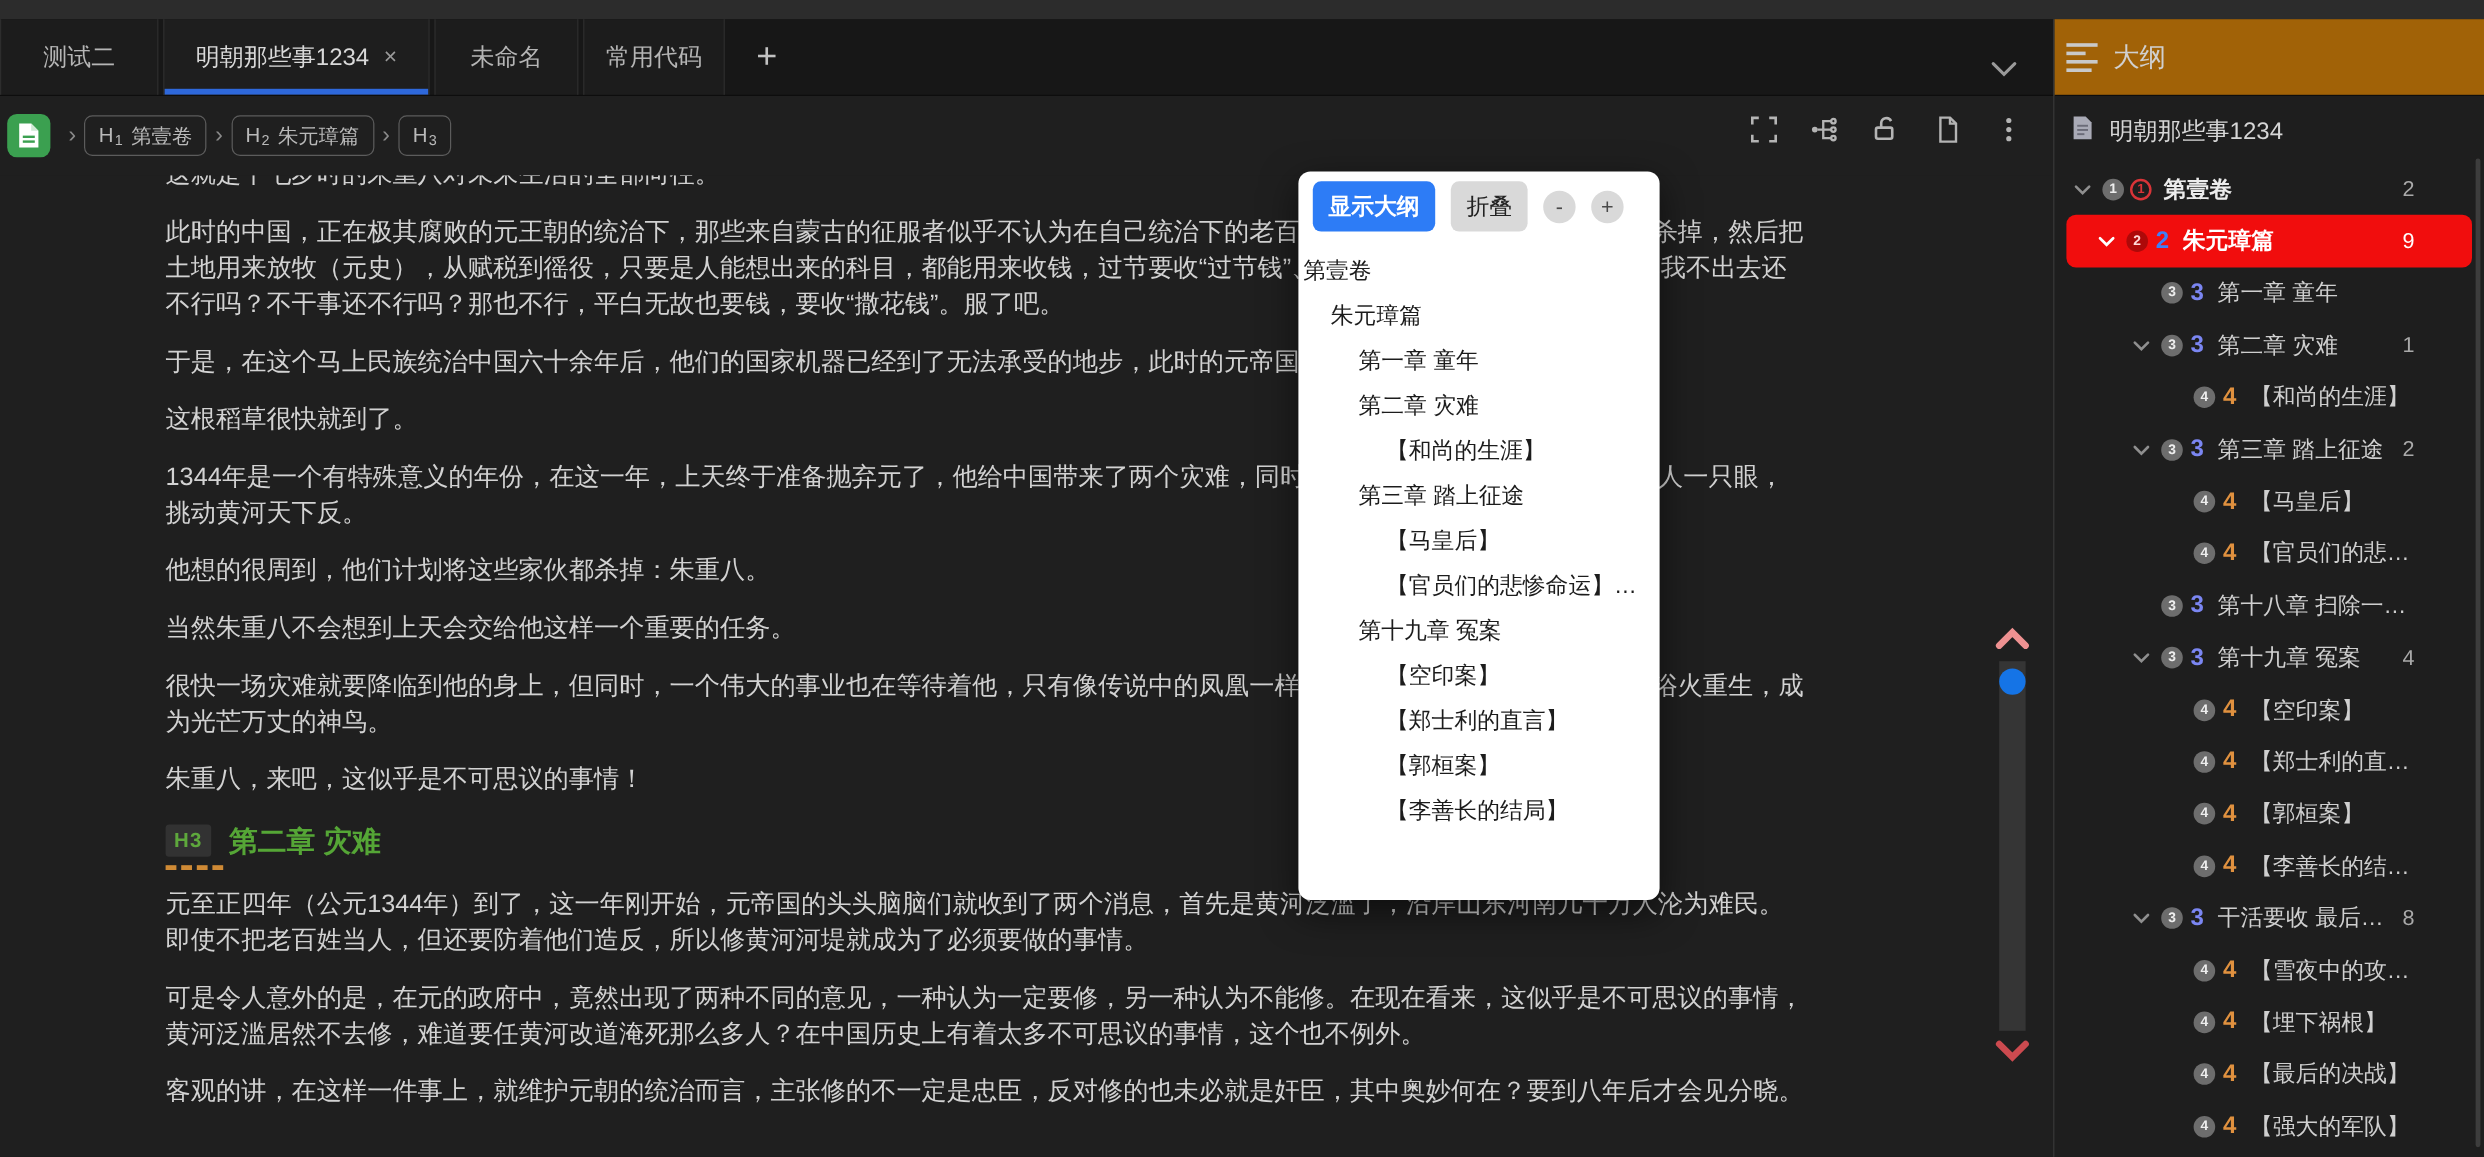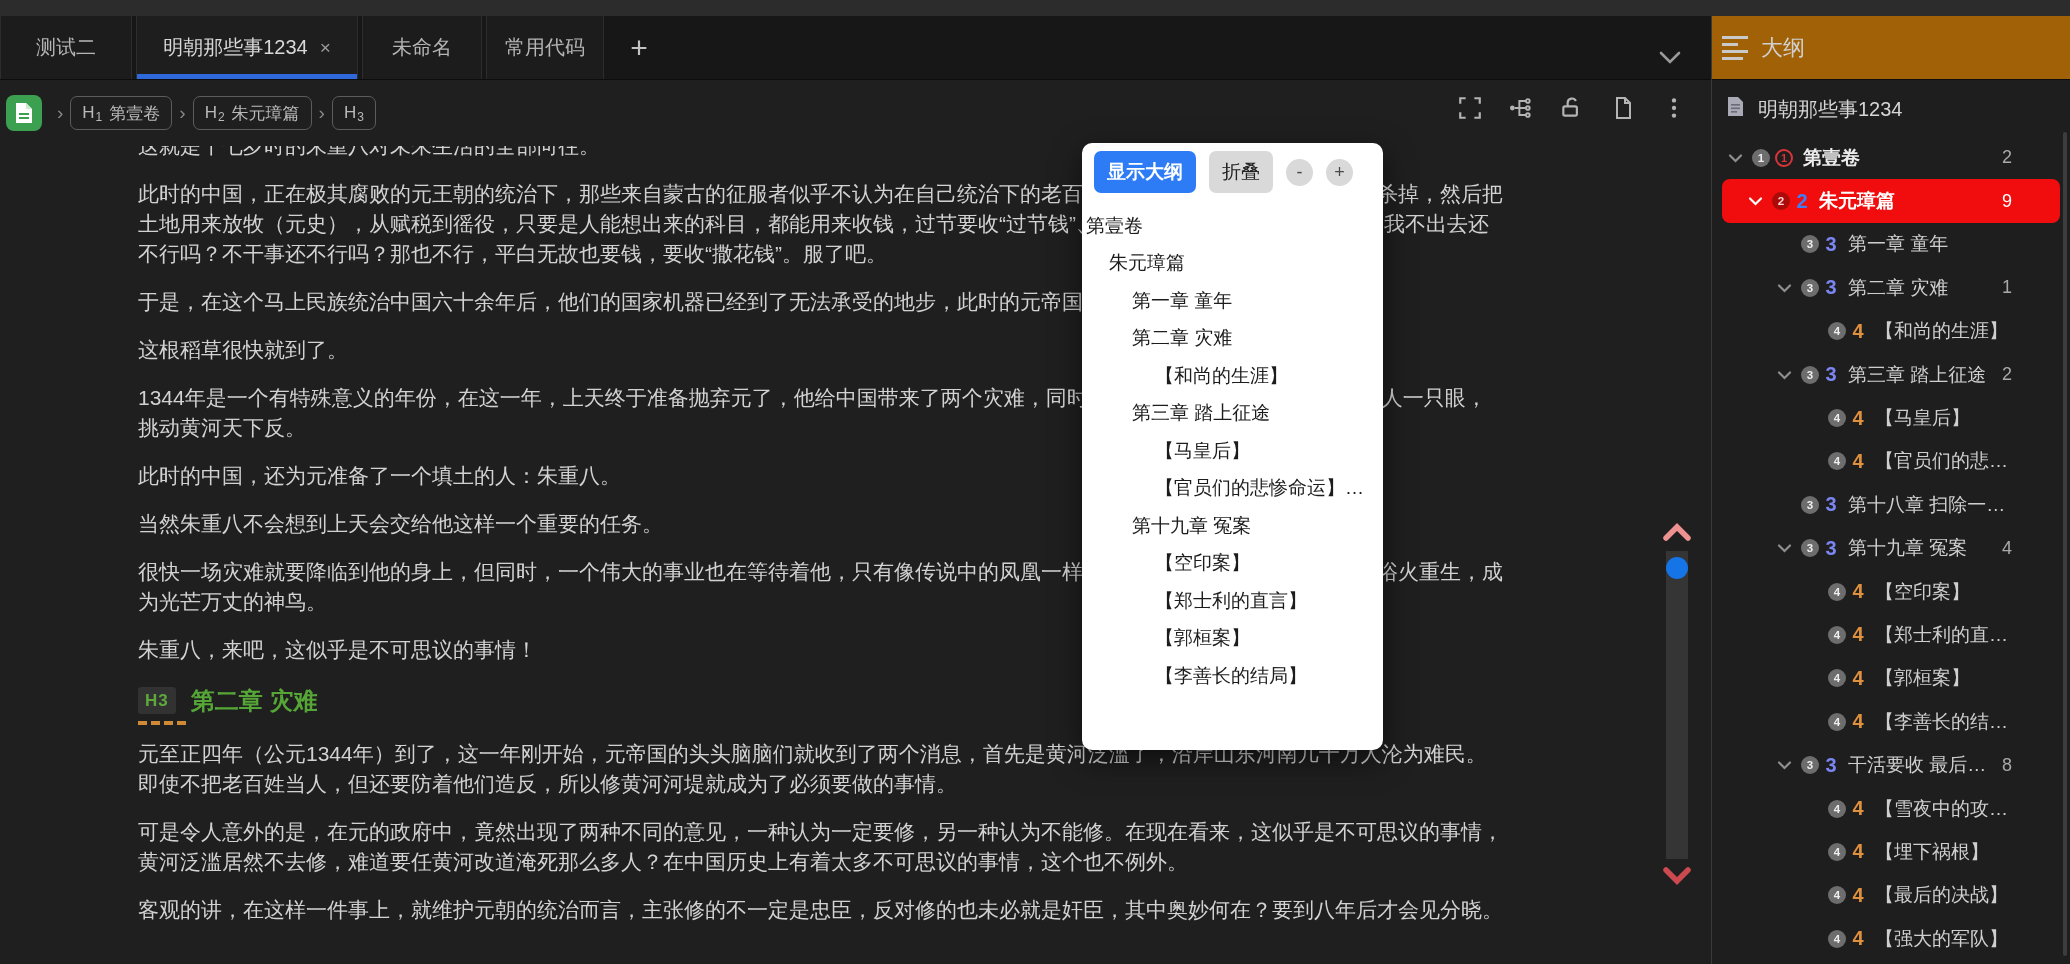--- a/index.html
+++ b/index.html
@@ -208,21 +208,21 @@
       </div>
   </div>
 
   <div class="editor-viewport">
     <div id="doc">
         <p>这就是十七岁时的朱重八对未来生活的全部向往。</p>
         <p>此时的中国，正在极其腐败的元王朝的统治下，那些来自蒙古的征服者似乎不认为在自己统治下的老百姓是人，他们计划将这些家伙都杀掉，然后把土地用来放牧（元史），从赋税到徭役，只要是人能想出来的科目，都能用来收钱，过节要收“过节钱”、干活要收“常例钱”，怕了吧，那我不出去还不行吗？不干事还不行吗？那也不行，平白无故也要钱，要收“撒花钱”。服了吧。</p>
         <p>于是，在这个马上民族统治中国六十余年后，他们的国家机器已经到了无法承受的地步，此时的元帝国就好像压上了最后一根稻草。</p>
         <p>这根稻草很快就到了。</p>
         <p>1344年是一个有特殊意义的年份，在这一年，上天终于准备抛弃元了，他给中国带来了两个灾难，同时也给元帝国送上了一句民谣：石人一只眼，挑动黄河天下反。</p>
-        <p>此时的中国，还为元准备了一个填土的人：朱重八。</p>
+        <p>他想的很周到，他们计划将这些家伙都杀掉：朱重八。</p>
         <p>当然朱重八不会想到上天会交给他这样一个重要的任务。</p>
         <p>很快一场灾难就要降临到他的身上，但同时，一个伟大的事业也在等待着他，只有像传说中的凤凰一样，历经苦难与烈火的洗礼，才能浴火重生，成为光芒万丈的神鸟。</p>
         <p>朱重八，来吧，这似乎是不可思议的事情！</p>
         <div class="h3row">
           <span class="h3badge-wrap"><span class="h3badge">H3</span><span class="h3dashes">
               <i></i>
               <i></i>
               <i></i>
               <i></i>
             </span></span>

